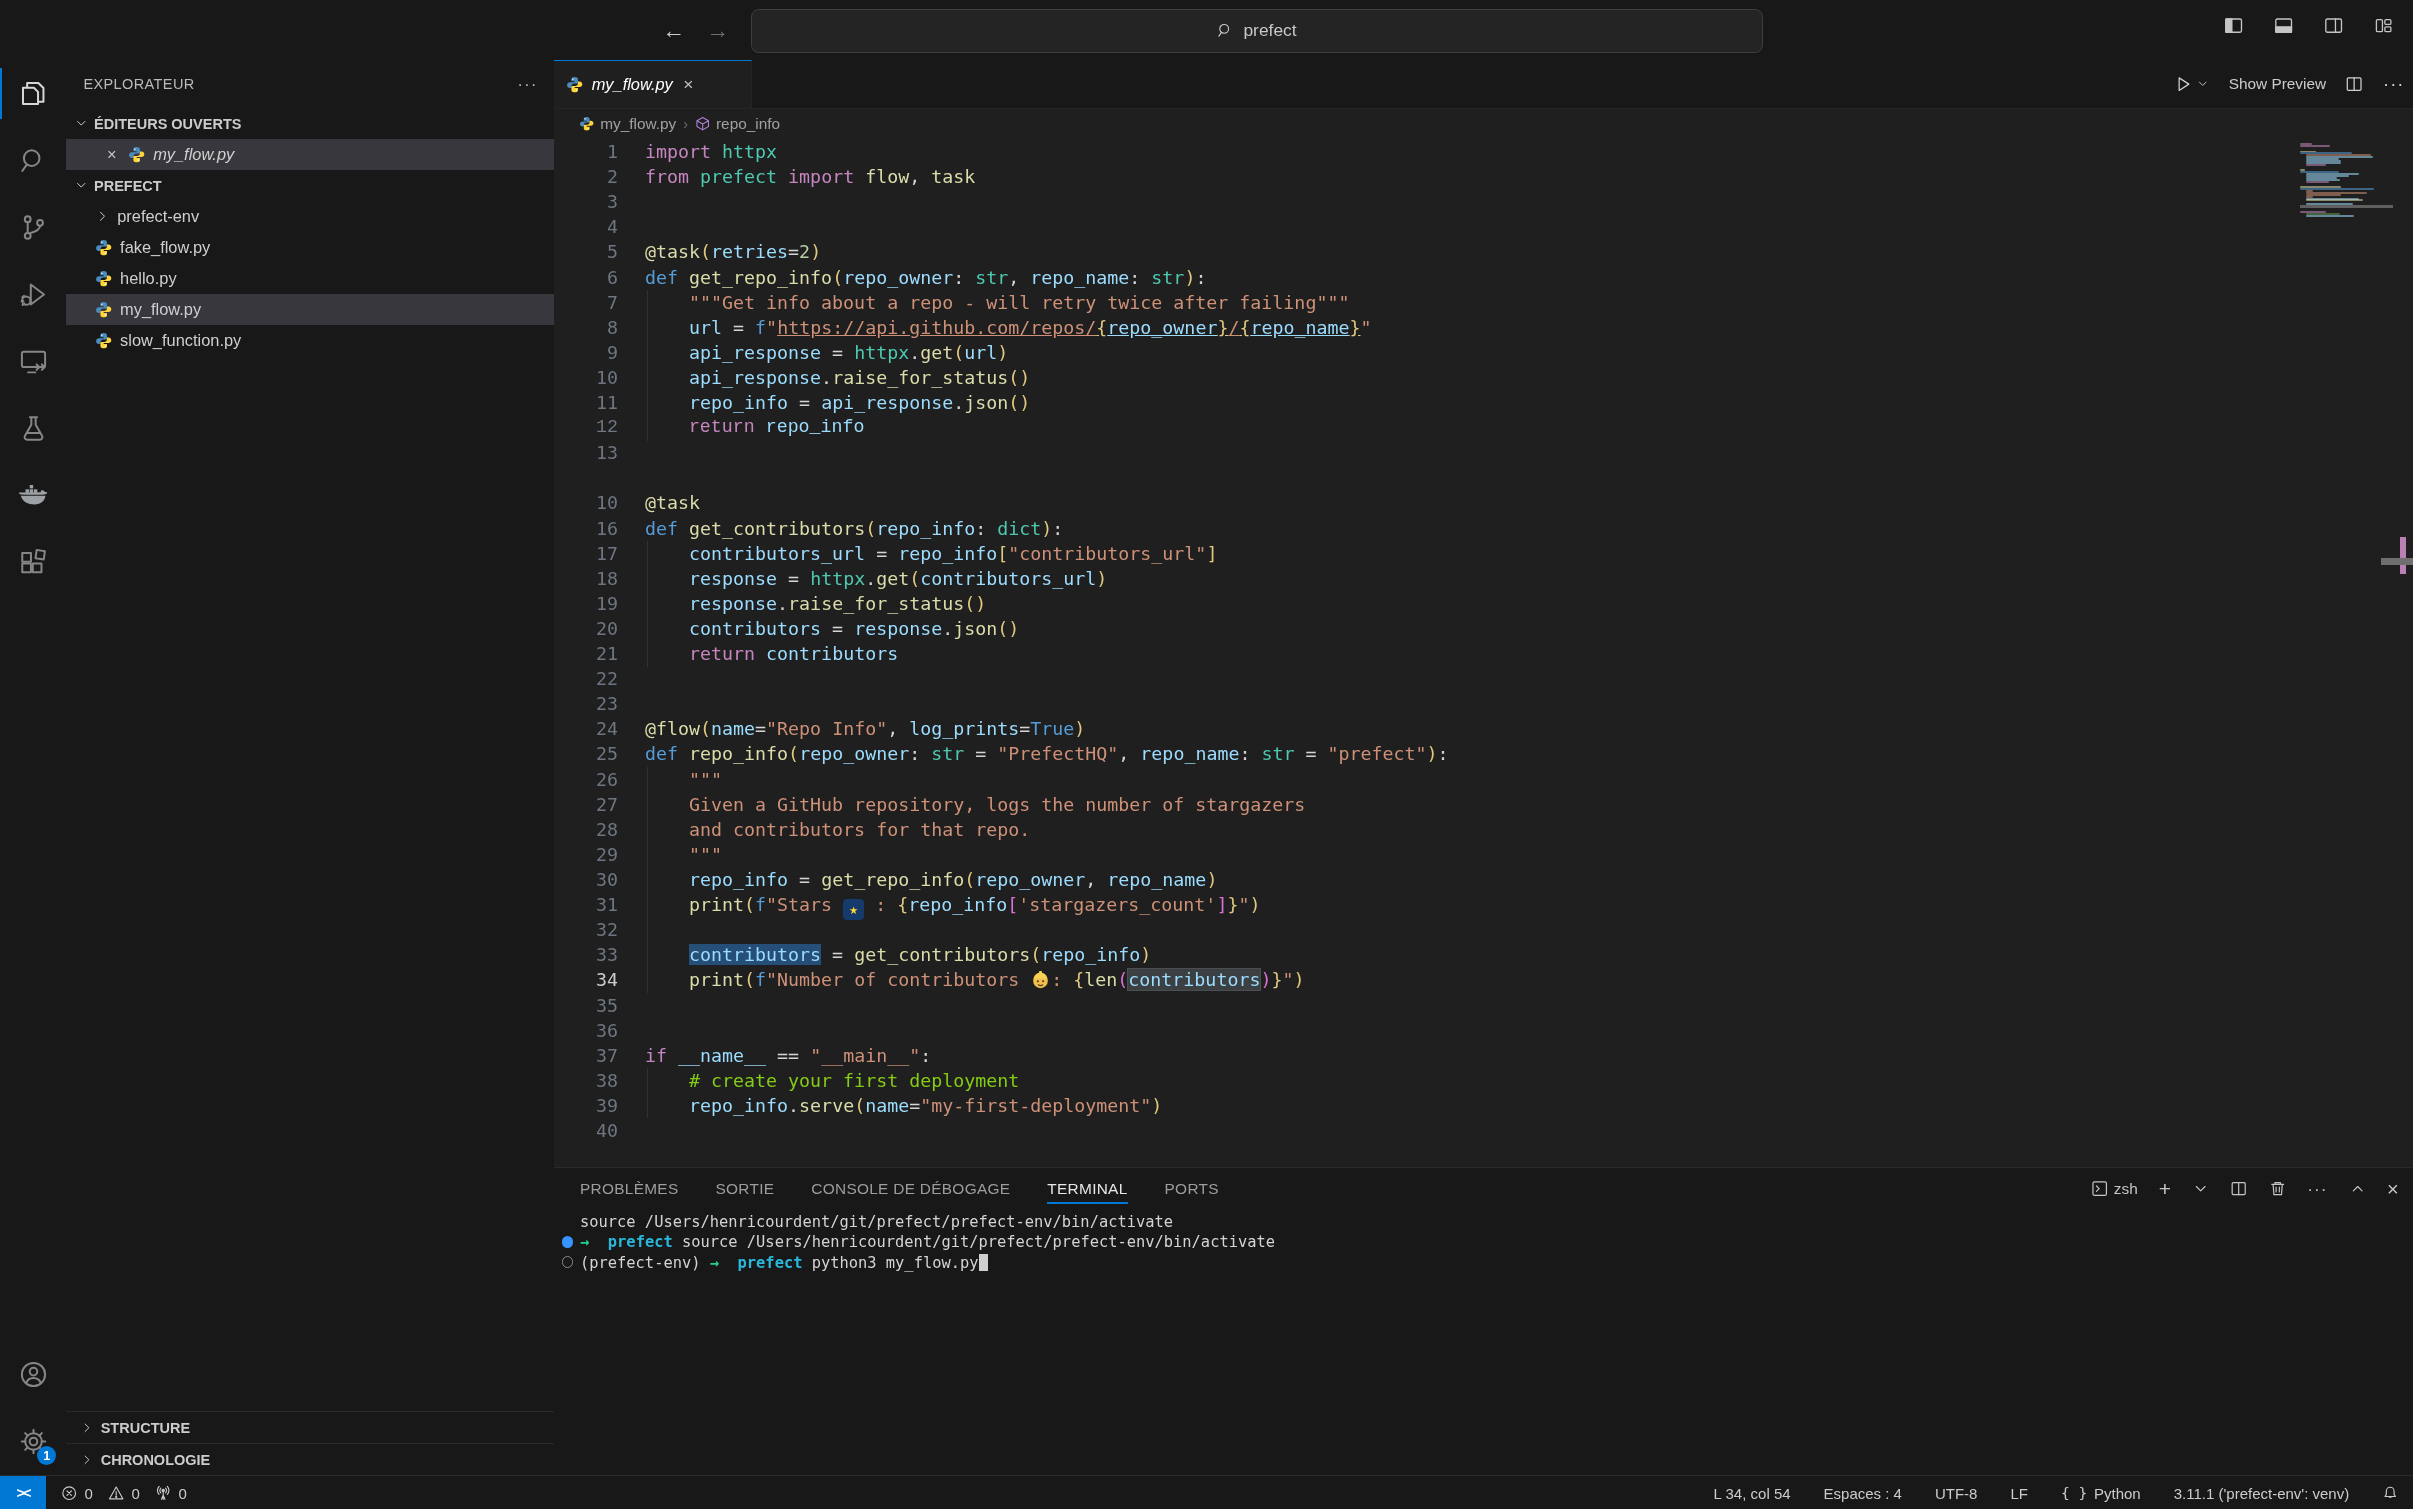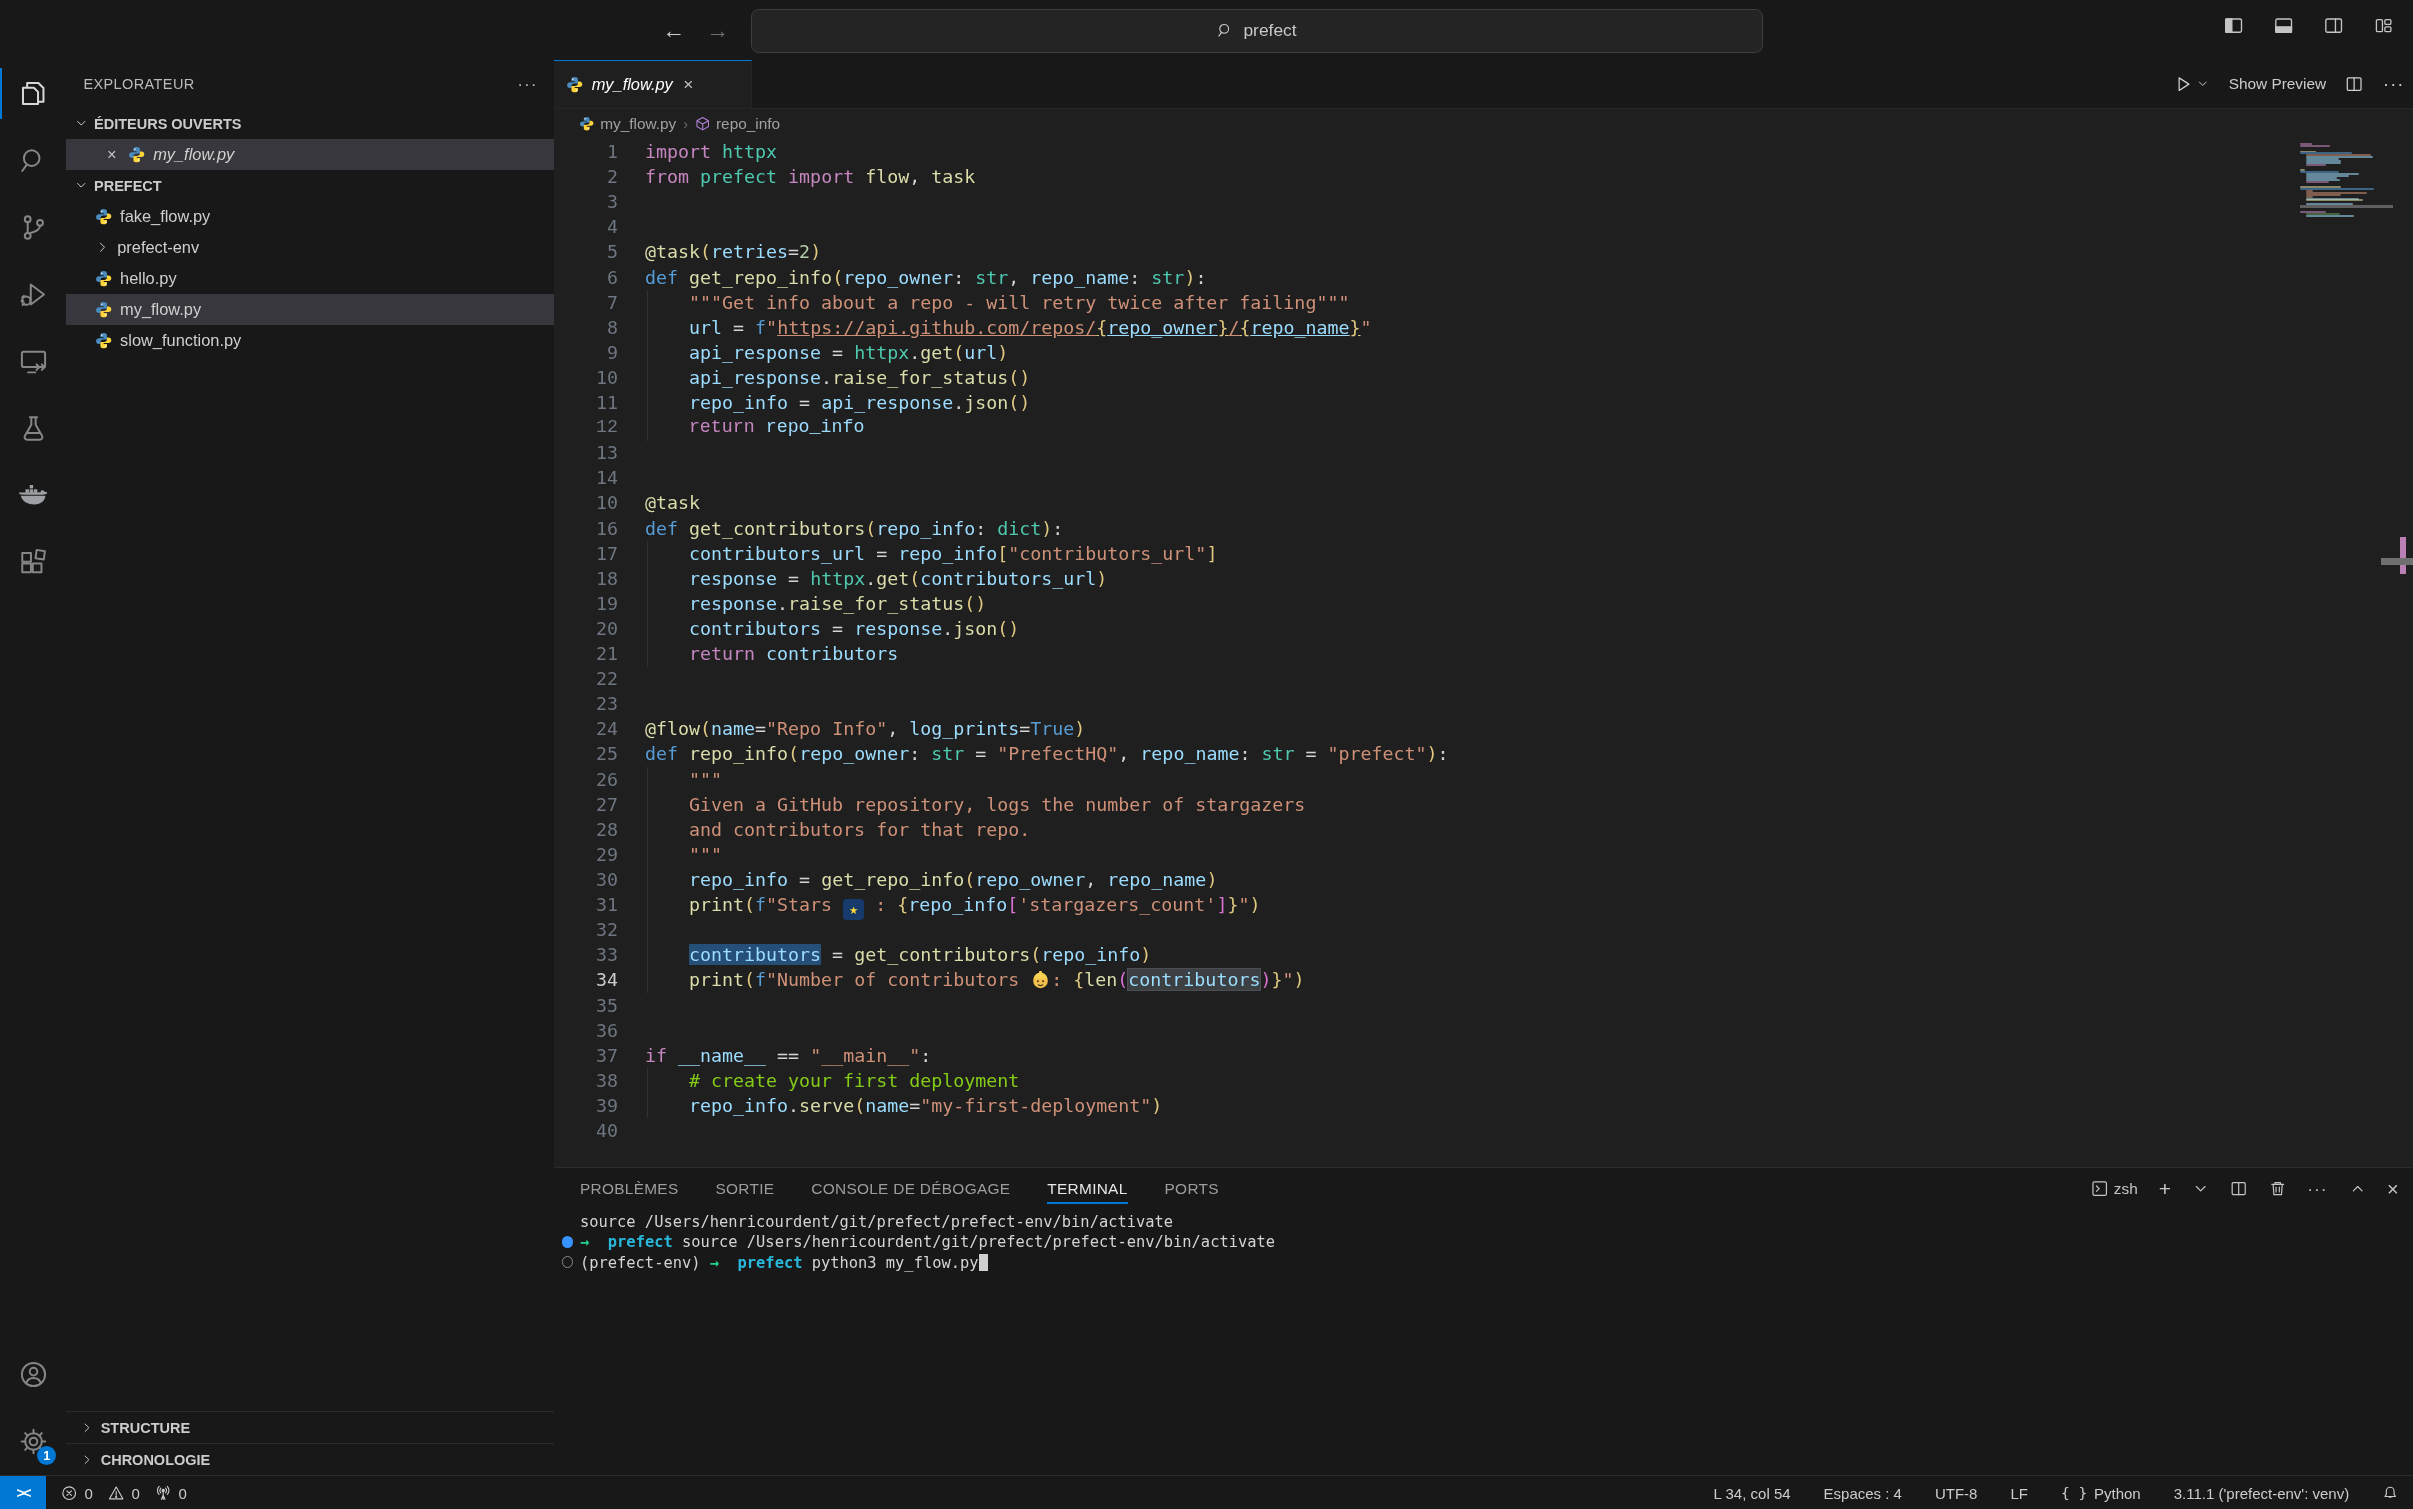--- a/index.html
+++ b/index.html
@@ -262,37 +262,37 @@
           </span>
                <span class="lbl italic">my_flow.py</span>
         </div>
         <div class="sb-sec-header">
           <svg width="14.5" height="14.5" viewBox="0 0 16 16" fill="none" stroke="currentColor" stroke-width="1.1" stroke-linecap="round" stroke-linejoin="round">
             <path d="M4 6l4 4 4-4"></path>
           </svg>
           <span>PREFECT</span>
         </div>
         <div class="sb-row" style="padding-left: 29px;">
-          <span>
-            <svg width="17.4" height="17.4" viewBox="0 0 16 16">
-              <path fill="#4B8BBE" d="M7.9 1c-1.9 0-2.9.8-2.9 2v1.9h3v.9H3.6C2.1 5.8 1 6.9 1 8.4S2.1 11 3.6 11H5V9.4C5 7.9 6.1 6.8 7.6 6.8H11V3c0-1.2-1.2-2-3.1-2z"></path>
-              <path fill="#FFD43B" d="M8.1 15c1.9 0 2.9-.8 2.9-2v-1.9H8v-.9h4.4c1.5 0 2.6-1.1 2.6-2.6S13.9 5 12.4 5H11v1.6C11 8.1 9.9 9.2 8.4 9.2H5V13c0 1.2 1.2 2 3.1 2z"></path>
-              <circle fill="#fff" cx="6.3" cy="2.9" r=".7"></circle>
-              <circle fill="#fff" cx="9.7" cy="13.1" r=".7"></circle>
-            </svg>
-          </span>
-          <span class="lbl">fake_flow.py</span>
-        </div>
-        <div class="sb-row" style="padding-left: 29px;">
           <span class="chev">
             <svg width="14.5" height="14.5" viewBox="0 0 16 16" fill="none" stroke="currentColor" stroke-width="1.1" stroke-linecap="round" stroke-linejoin="round">
               <path d="M6 3.5 10.5 8 6 12.5"></path>
             </svg>
           </span>
           <span class="lbl">prefect-env</span>
+        </div>
+        <div class="sb-row" style="padding-left: 29px;">
+          <span>
+            <svg width="17.4" height="17.4" viewBox="0 0 16 16">
+              <path fill="#4B8BBE" d="M7.9 1c-1.9 0-2.9.8-2.9 2v1.9h3v.9H3.6C2.1 5.8 1 6.9 1 8.4S2.1 11 3.6 11H5V9.4C5 7.9 6.1 6.8 7.6 6.8H11V3c0-1.2-1.2-2-3.1-2z"></path>
+              <path fill="#FFD43B" d="M8.1 15c1.9 0 2.9-.8 2.9-2v-1.9H8v-.9h4.4c1.5 0 2.6-1.1 2.6-2.6S13.9 5 12.4 5H11v1.6C11 8.1 9.9 9.2 8.4 9.2H5V13c0 1.2 1.2 2 3.1 2z"></path>
+              <circle fill="#fff" cx="6.3" cy="2.9" r=".7"></circle>
+              <circle fill="#fff" cx="9.7" cy="13.1" r=".7"></circle>
+            </svg>
+          </span>
+          <span class="lbl">fake_flow.py</span>
         </div>
         <div class="sb-row" style="padding-left: 29px;">
           <span>
             <svg width="17.4" height="17.4" viewBox="0 0 16 16">
               <path fill="#4B8BBE" d="M7.9 1c-1.9 0-2.9.8-2.9 2v1.9h3v.9H3.6C2.1 5.8 1 6.9 1 8.4S2.1 11 3.6 11H5V9.4C5 7.9 6.1 6.8 7.6 6.8H11V3c0-1.2-1.2-2-3.1-2z"></path>
               <path fill="#FFD43B" d="M8.1 15c1.9 0 2.9-.8 2.9-2v-1.9H8v-.9h4.4c1.5 0 2.6-1.1 2.6-2.6S13.9 5 12.4 5H11v1.6C11 8.1 9.9 9.2 8.4 9.2H5V13c0 1.2 1.2 2 3.1 2z"></path>
               <circle fill="#fff" cx="6.3" cy="2.9" r=".7"></circle>
               <circle fill="#fff" cx="9.7" cy="13.1" r=".7"></circle>
             </svg>
           </span>
@@ -400,21 +400,20 @@
         <div class="code-line" style="top: 75px;"><span class="gut">4</span><span class="ltxt"></span></div>
         <div class="code-line" style="top: 100px;"><span class="gut">5</span><span class="ltxt"><span class="tk-fn">@task</span><span class="tk-b1">(</span><span class="tk-var">retries</span><span class="tk-pln">=</span><span class="tk-num">2</span><span class="tk-b1">)</span></span></div>
         <div class="code-line" style="top: 126px;"><span class="gut">6</span><span class="ltxt"><span class="tk-def">def</span><span class="tk-pln"> </span><span class="tk-fn">get_repo_info</span><span class="tk-b1">(</span><span class="tk-var">repo_owner</span><span class="tk-pln">: </span><span class="tk-mod">str</span><span class="tk-pln">, </span><span class="tk-var">repo_name</span><span class="tk-pln">: </span><span class="tk-mod">str</span><span class="tk-b1">)</span><span class="tk-pln">:</span></span></div>
         <div class="code-line" style="top: 151px;"><span class="gut">7</span><span class="ltxt"><span class="tk-pln">    </span><span class="tk-str">"""Get info about a repo - will retry twice after failing"""</span></span></div>
         <div class="code-line" style="top: 176px;"><span class="gut">8</span><span class="ltxt"><span class="tk-pln">    </span><span class="tk-var">url</span><span class="tk-pln"> = </span><span class="tk-def">f</span><span class="tk-str">"</span><span class="tk-stru">https://api.github.com/repos/</span><span class="tk-b1u">{</span><span class="tk-varu">repo_owner</span><span class="tk-b1u">}</span><span class="tk-stru">/</span><span class="tk-b1u">{</span><span class="tk-varu">repo_name</span><span class="tk-b1u">}</span><span class="tk-str">"</span></span></div>
         <div class="code-line" style="top: 201px;"><span class="gut">9</span><span class="ltxt"><span class="tk-pln">    </span><span class="tk-var">api_response</span><span class="tk-pln"> = </span><span class="tk-mod">httpx</span><span class="tk-pln">.</span><span class="tk-fn">get</span><span class="tk-b1">(</span><span class="tk-var">url</span><span class="tk-b1">)</span></span></div>
         <div class="code-line" style="top: 226px;"><span class="gut">10</span><span class="ltxt"><span class="tk-pln">    </span><span class="tk-var">api_response</span><span class="tk-pln">.</span><span class="tk-fn">raise_for_status</span><span class="tk-b1">()</span></span></div>
         <div class="code-line" style="top: 251px;"><span class="gut">11</span><span class="ltxt"><span class="tk-pln">    </span><span class="tk-var">repo_info</span><span class="tk-pln"> = </span><span class="tk-var">api_response</span><span class="tk-pln">.</span><span class="tk-fn">json</span><span class="tk-b1">()</span></span></div>
         <div class="code-line" style="top: 276px; font-family: Liberation Mono, monospace;"><span class="gut">12</span><span class="ltxt"><span class="tk-pln">    </span><span class="tk-kw">return</span><span class="tk-pln"> </span><span class="tk-var">repo_info</span></span></div>
         <div class="code-line" style="top: 301px;"><span class="gut">13</span><span class="ltxt"></span></div>
-        <div class="code-line" style="top: 326px;"><span class="gut">14</span><span class="ltxt"></span></div>
         <div class="code-line" style="top: 351px;"><span class="gut">10</span><span class="ltxt"><span class="tk-fn">@task</span></span></div>
         <div class="code-line" style="top: 377px;"><span class="gut">16</span><span class="ltxt"><span class="tk-def">def</span><span class="tk-pln"> </span><span class="tk-fn">get_contributors</span><span class="tk-b1">(</span><span class="tk-var">repo_info</span><span class="tk-pln">: </span><span class="tk-mod">dict</span><span class="tk-b1">)</span><span class="tk-pln">:</span></span></div>
         <div class="code-line" style="top: 402px;"><span class="gut">17</span><span class="ltxt"><span class="tk-pln">    </span><span class="tk-var">contributors_url</span><span class="tk-pln"> = </span><span class="tk-var">repo_info</span><span class="tk-b1">[</span><span class="tk-str">"contributors_url"</span><span class="tk-b1">]</span></span></div>
         <div class="code-line" style="top: 427px;"><span class="gut">18</span><span class="ltxt"><span class="tk-pln">    </span><span class="tk-var">response</span><span class="tk-pln"> = </span><span class="tk-mod">httpx</span><span class="tk-pln">.</span><span class="tk-fn">get</span><span class="tk-b1">(</span><span class="tk-var">contributors_url</span><span class="tk-b1">)</span></span></div>
         <div class="code-line" style="top: 452px;"><span class="gut">19</span><span class="ltxt"><span class="tk-pln">    </span><span class="tk-var">response</span><span class="tk-pln">.</span><span class="tk-fn">raise_for_status</span><span class="tk-b1">()</span></span></div>
         <div class="code-line" style="top: 477px;"><span class="gut">20</span><span class="ltxt"><span class="tk-pln">    </span><span class="tk-var">contributors</span><span class="tk-pln"> = </span><span class="tk-var">response</span><span class="tk-pln">.</span><span class="tk-fn">json</span><span class="tk-b1">()</span></span></div>
         <div class="code-line" style="top: 502px;"><span class="gut">21</span><span class="ltxt"><span class="tk-pln">    </span><span class="tk-kw">return</span><span class="tk-pln"> </span><span class="tk-var">contributors</span></span></div>
         <div class="code-line" style="top: 527px;"><span class="gut">22</span><span class="ltxt"></span></div>
         <div class="code-line" style="top: 552px;"><span class="gut">23</span><span class="ltxt"></span></div>
         <div class="code-line" style="top: 577px;"><span class="gut">24</span><span class="ltxt"><span class="tk-fn">@flow</span><span class="tk-b1">(</span><span class="tk-var">name</span><span class="tk-pln">=</span><span class="tk-str">"Repo Info"</span><span class="tk-pln">, </span><span class="tk-var">log_prints</span><span class="tk-pln">=</span><span class="tk-def">True</span><span class="tk-b1">)</span></span></div>

